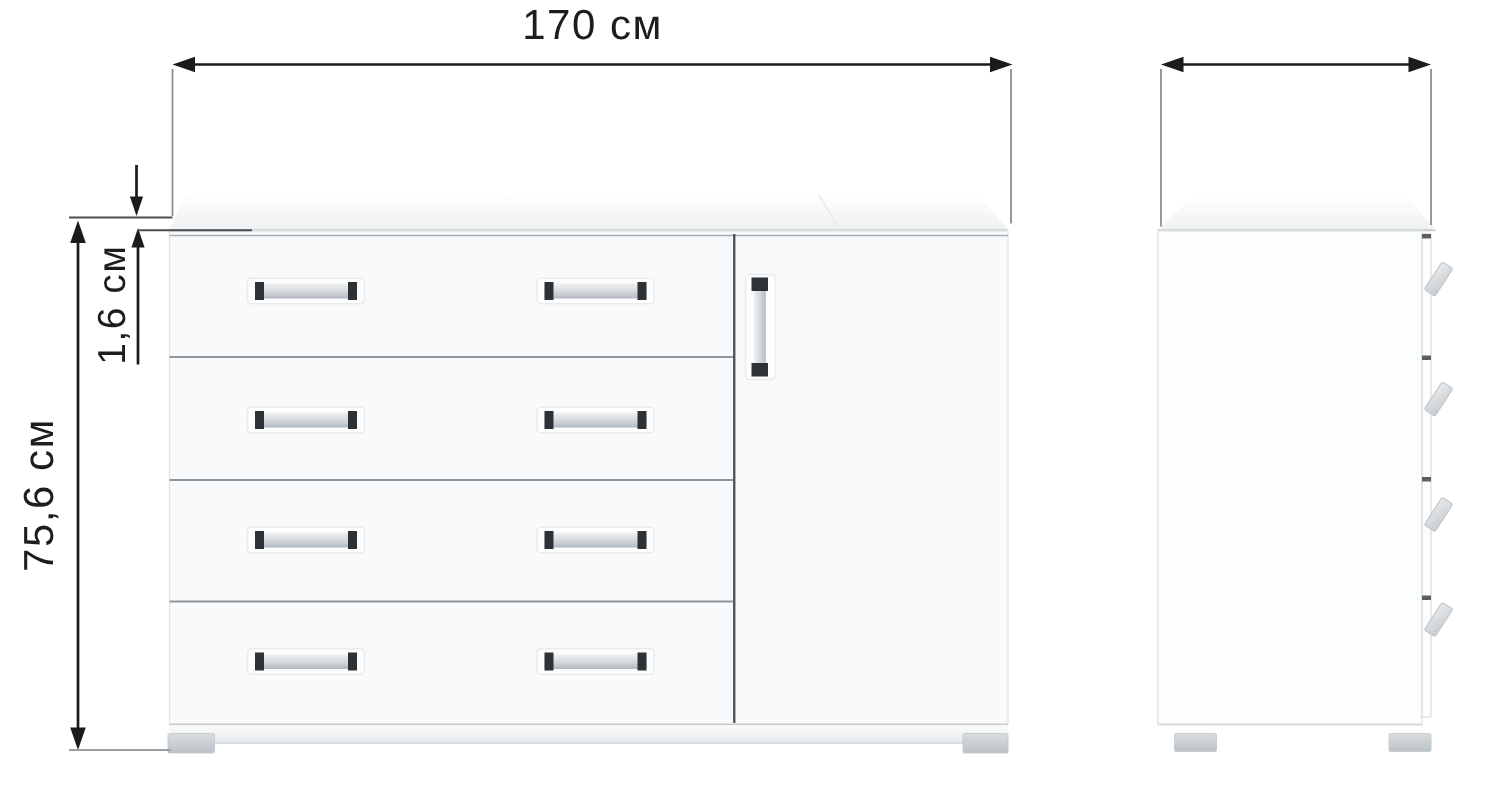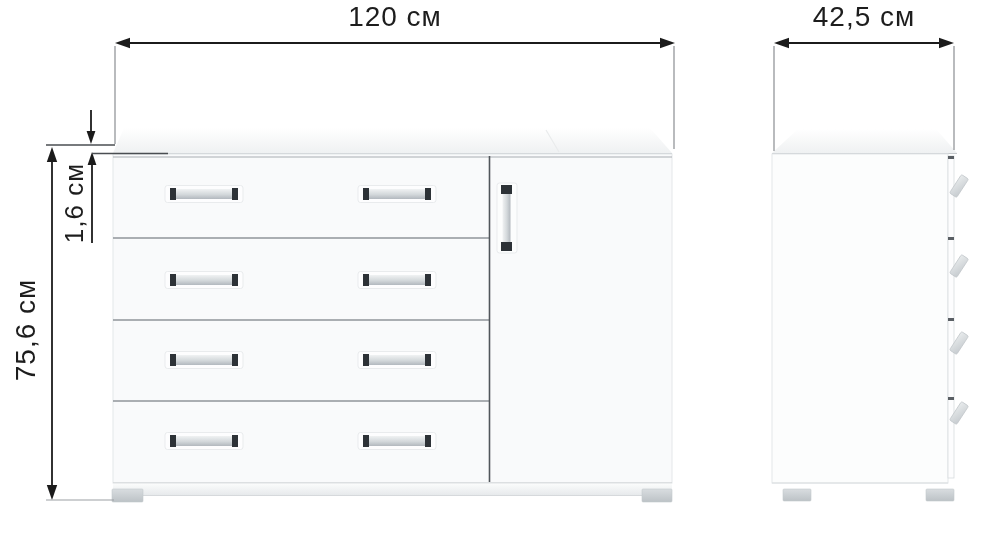--- a/index.html
+++ b/index.html
@@ -169,21 +169,20 @@
       <g>
         <line x1="91" y1="110" x2="91" y2="133" stroke="#1b1b1b" stroke-width="1.8"></line>
         <polygon points="91,144 86.6,131 95.4,131" fill="#1b1b1b"></polygon>
         <line x1="92" y1="164" x2="92" y2="243" stroke="#1b1b1b" stroke-width="1.8"></line>
         <polygon points="92,152 87.6,165 96.4,165" fill="#1b1b1b"></polygon>
         <line x1="92" y1="153.5" x2="168" y2="153.5" stroke="#4a4e52" stroke-width="1.3"></line>
       </g>
     </g>
   </svg>
 
-  <div class="dim-label" style="left:335px;top:2px;width:120px;">120 см</div>
+  <div class="dim-label" style="left:335px;top:2px;width:120px;">170 см</div>
 
-  <div class="dim-label" style="left:804px;top:2px;width:120px;">42,5 см</div>
 
   <div class="dim-label vertical" style="left:-34px;top:315px;width:120px;height:30px;">75,6 см</div>
 
   <div class="dim-label vertical small" style="left:19px;top:188px;width:110px;height:30px;">1,6 см</div>
 
 </div>
 
 </body></html>

